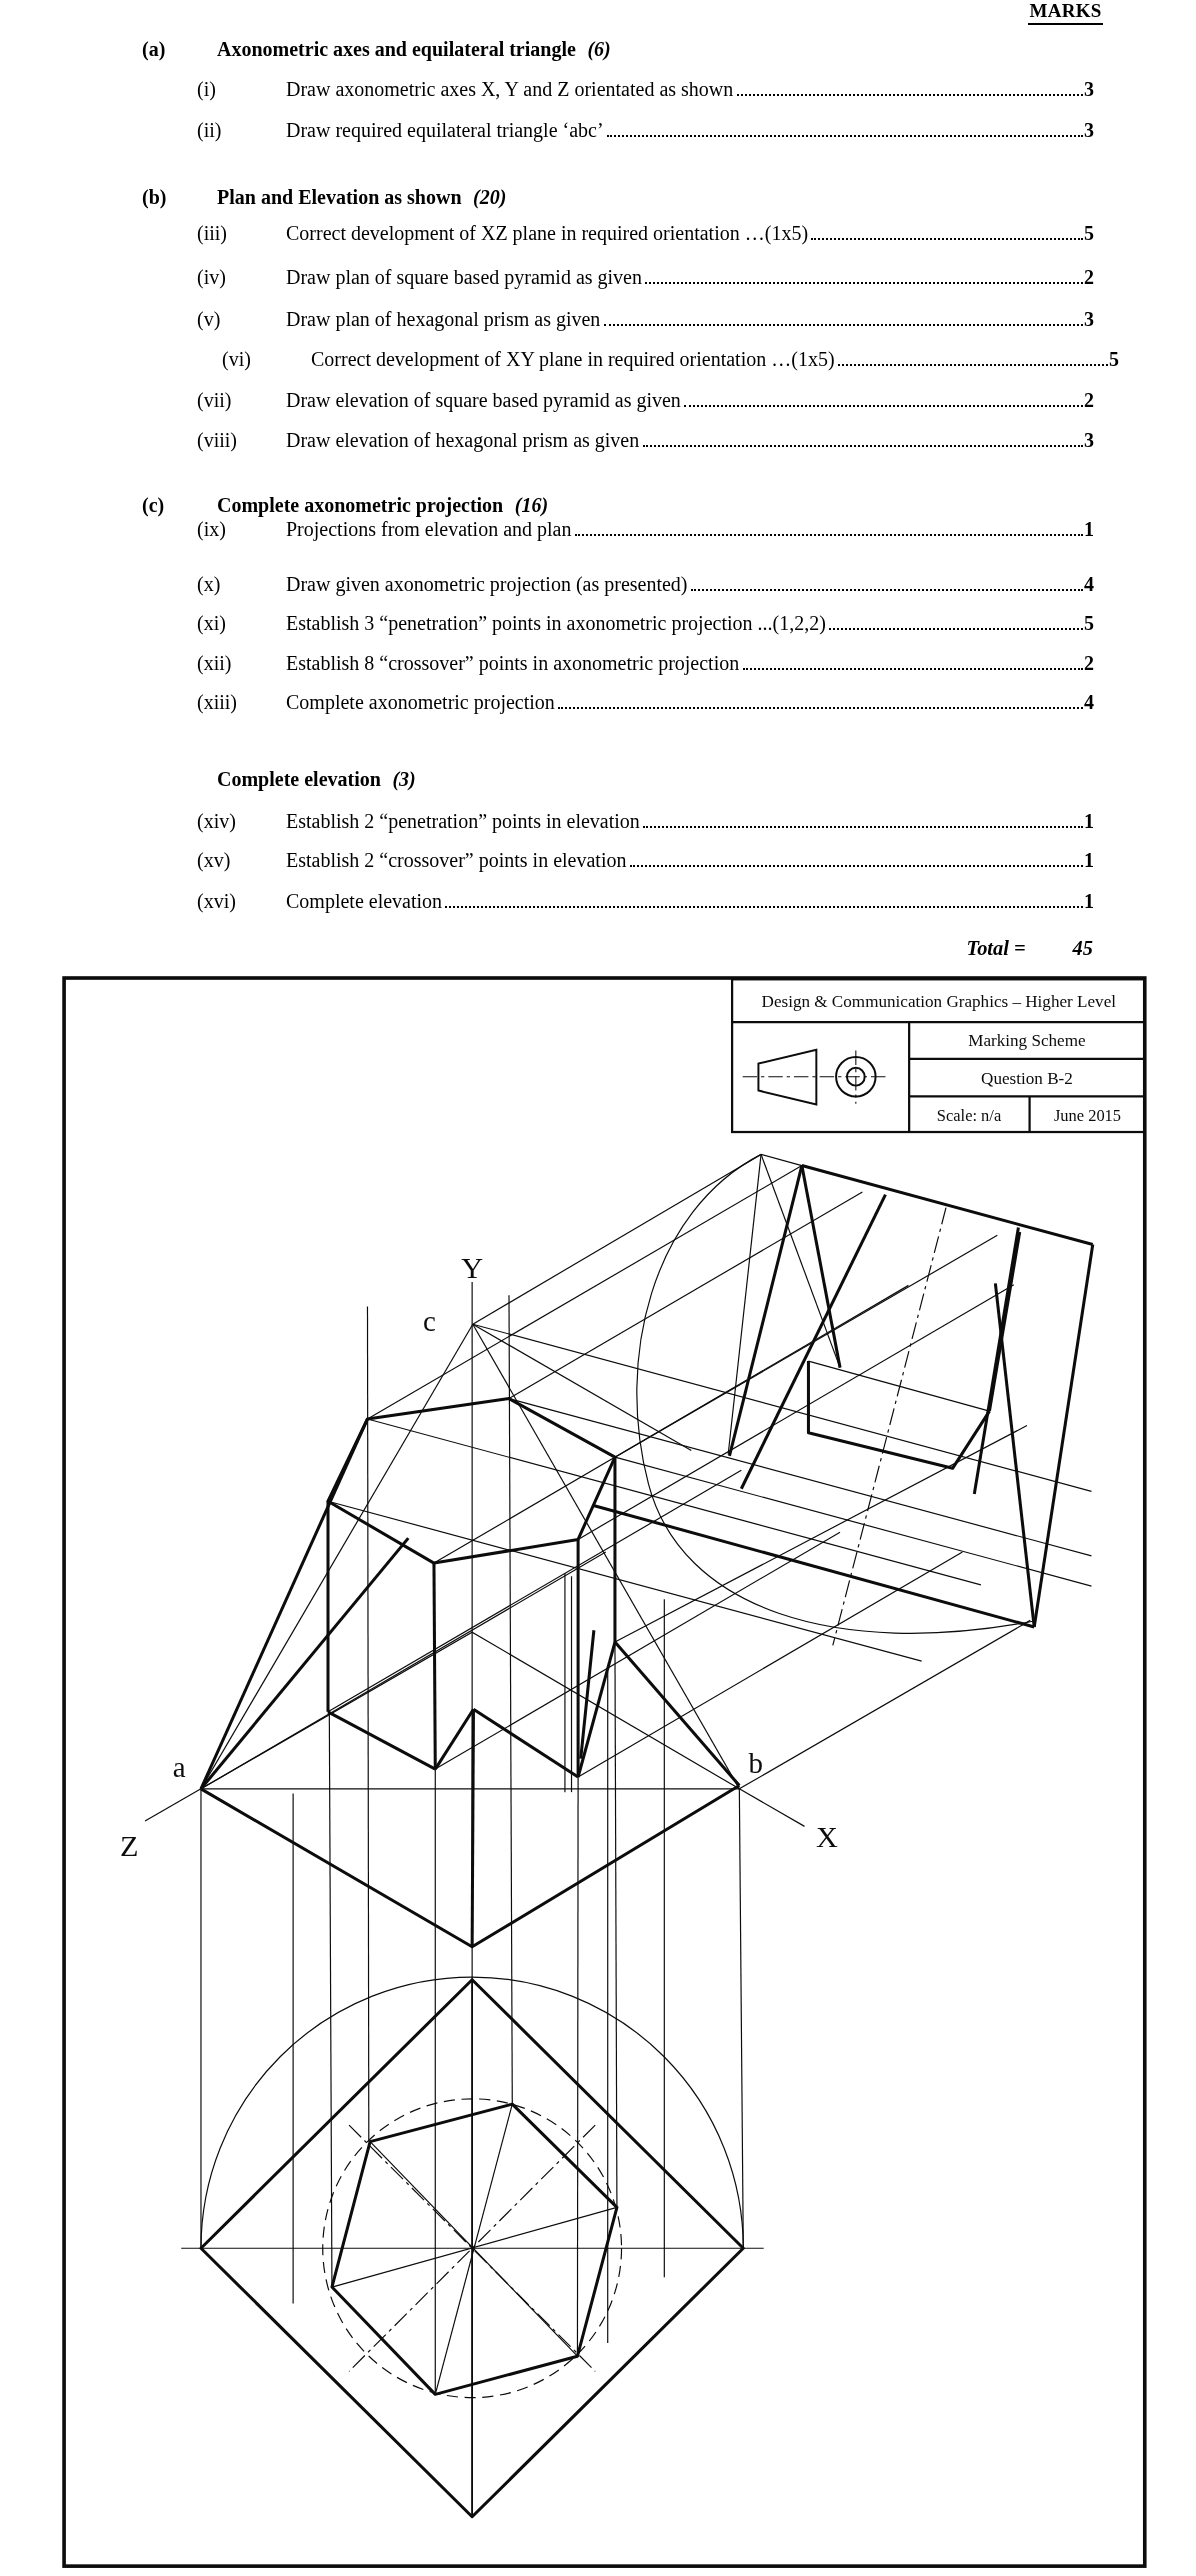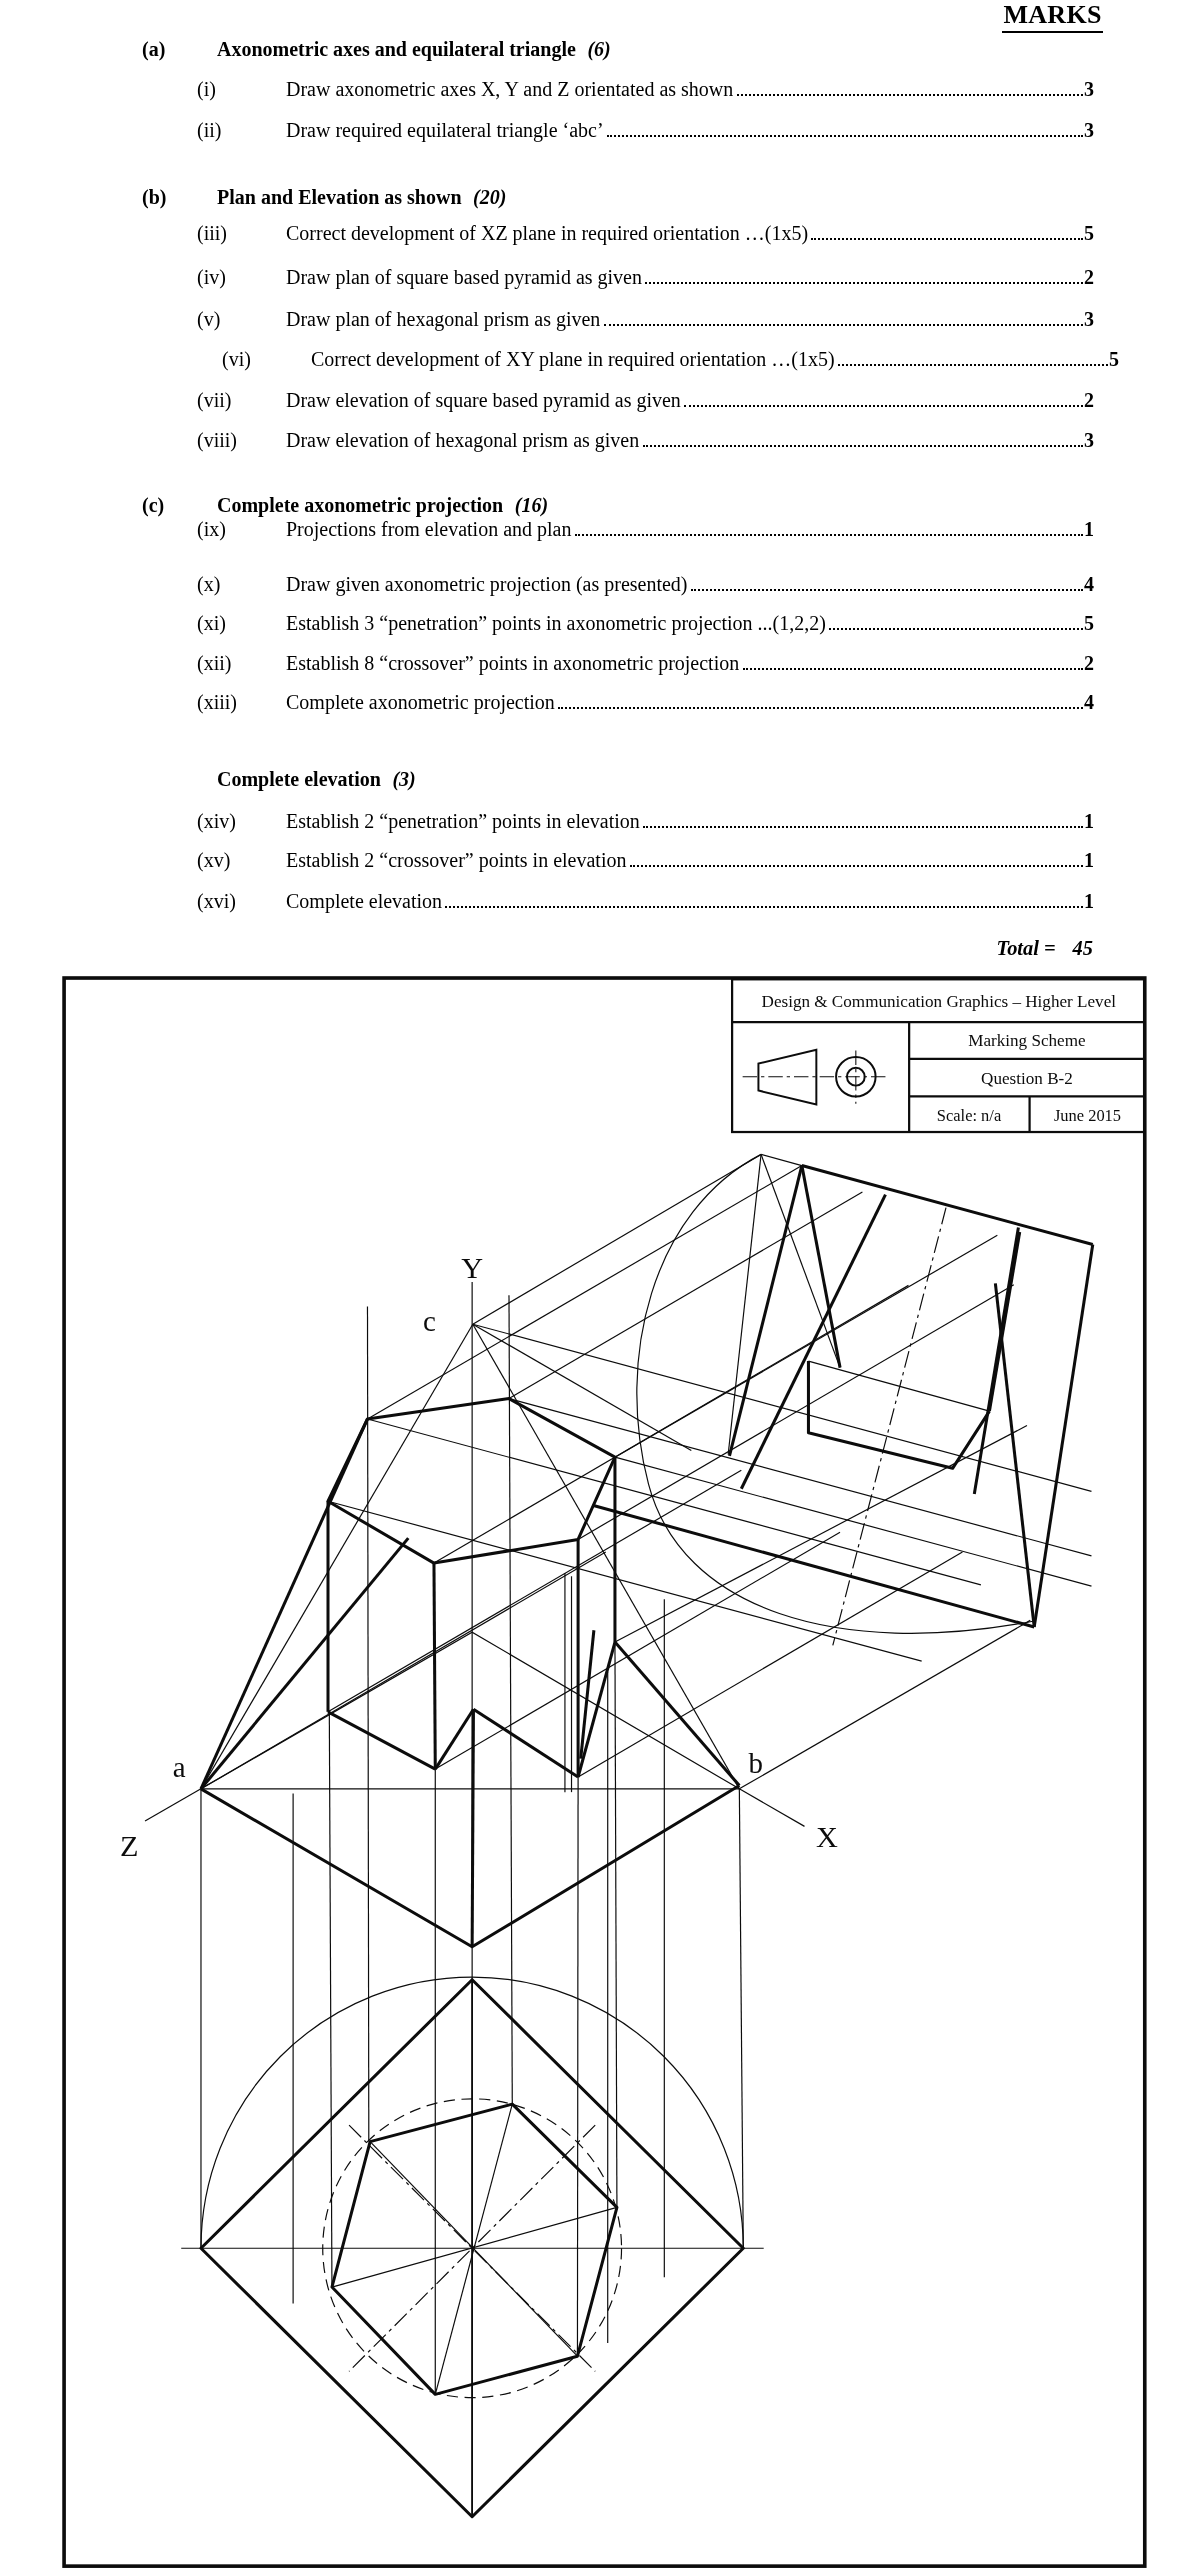--- a/index.html
+++ b/index.html
@@ -1,30 +1,30 @@
 <!DOCTYPE html>
 <html style="font-size:10.5px"><head>
 <meta charset="utf-8">
 <style>
   html,body{margin:0;padding:0;background:#fff;}
   #page{position:relative;width:1197px;height:2576px;background:#ffffff;color:#000;
         font-family:"Liberation Serif",serif;overflow:hidden;}
   
   .row{position:absolute;left:0;width:1197px;height:28px;font-size:20px;white-space:nowrap;}
-  .marks-hd{position:absolute;right:94px;top:0;font-weight:bold;font-size:26px;
+  .marks-hd{position:absolute;right:94px;top:0;font-weight:bold;font-size:19px;
             border-bottom:2.6px solid #000;padding:0 1.3px 0.7px 1.3px;letter-spacing:0.3px;}
   .sec-letter{position:absolute;left:142px;font-weight:bold;}
   .sec-title{position:absolute;left:217px;font-weight:bold;}
   .sec-title .tot{font-style:italic;margin-left:6.6px;}
   .it-num{position:absolute;left:197px;}
   .it-flex{position:absolute;left:286px;right:103px;display:flex;align-items:flex-end;}
   .it-text{flex:0 0 auto;}
   .leader{flex:1 1 auto;border-bottom:2px dotted #000;margin:0 1.3px 5.3px 3.3px;min-width:20px;}
   .mark{flex:0 0 auto;font-weight:bold;}
-  .total-row{position:absolute;right:104px;display:flex;gap:17px;font-weight:bold;font-style:italic;font-size:20.4px;align-items:center;}
+  .total-row{position:absolute;right:104px;display:flex;gap:47px;font-weight:bold;font-style:italic;font-size:20.4px;align-items:center;}
   
   svg text{font-family:"Liberation Serif",serif;}
 </style>
 </head>
 <body>
 
 <div id="page">
 
   <div class="marks-hd">MARKS</div>
 

